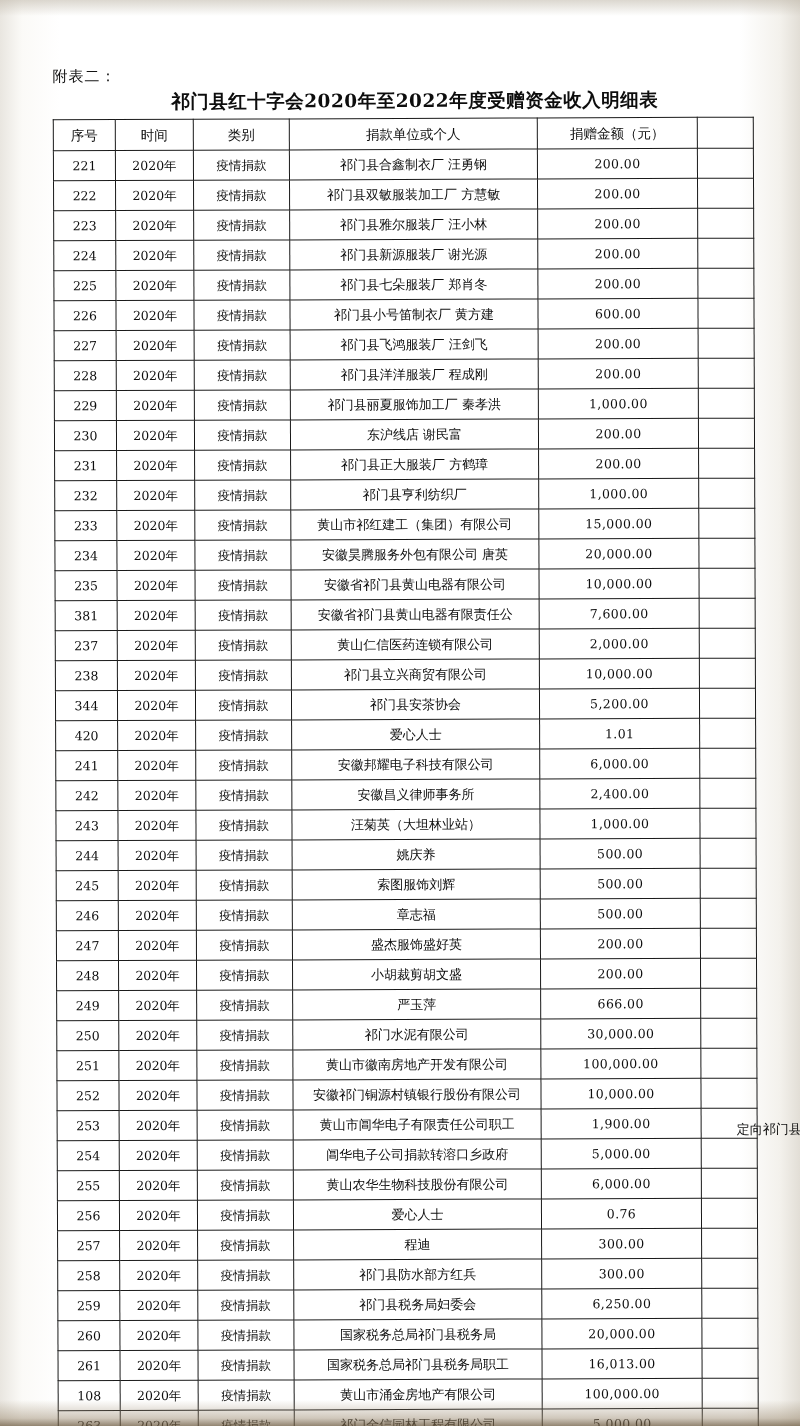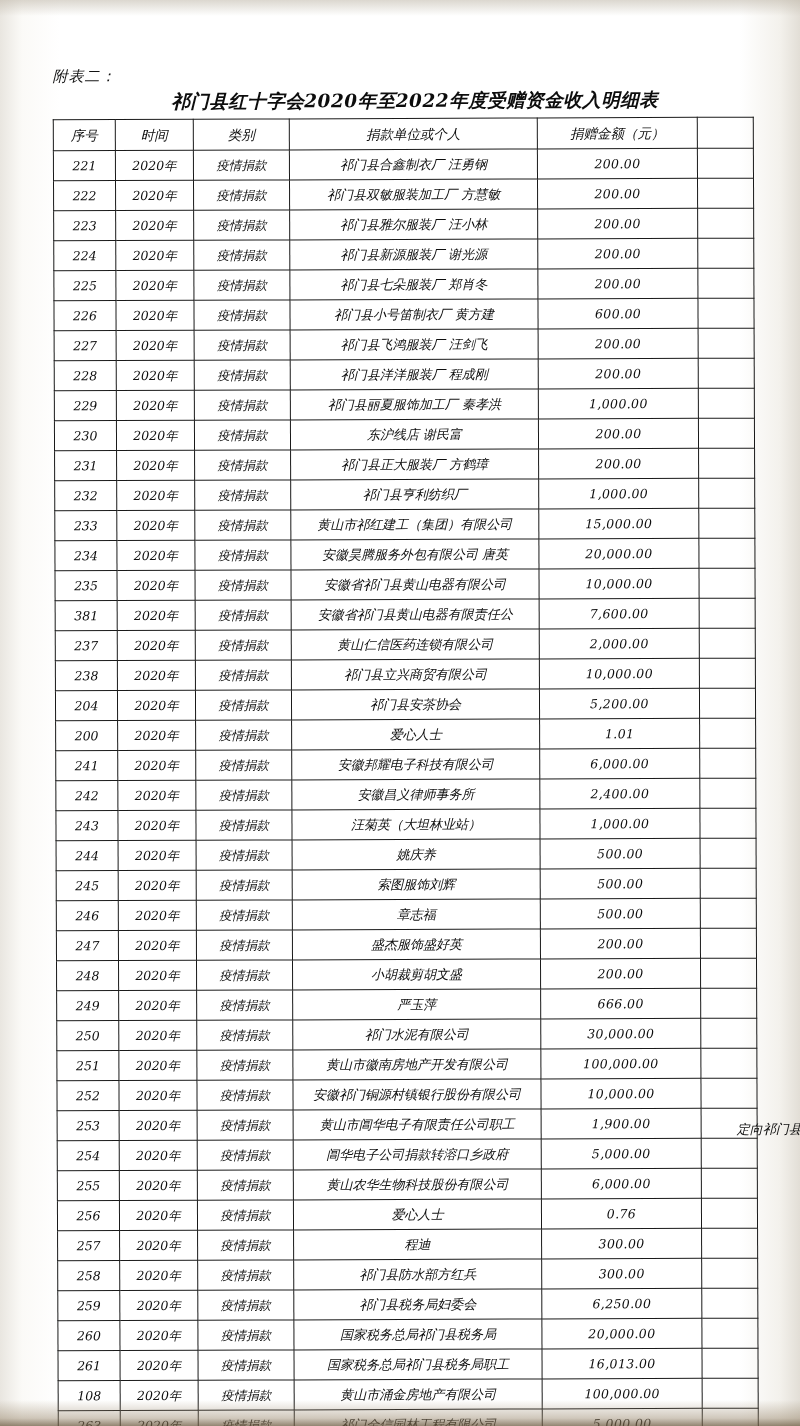--- a/index.html
+++ b/index.html
@@ -14,21 +14,20 @@
     font-family: "DejaVu Serif", "Liberation Serif", serif;
     overflow: hidden;
   }
   
   .page {
     position: absolute;
     inset: 0;
     background:
       linear-gradient(90deg, #e9e6e0 0px, #fbfaf7 22px, #ffffff 60px, #ffffff 740px, #f3f1ec 780px, #e2ded6 800px),
       #fdfdfb;
-    font-style: italic;
   }
   .page::after {
     content: "";
     position: absolute;
     left: 0; right: 0; bottom: 0;
     height: 26px;
     background: linear-gradient(180deg, rgba(200,190,175,0.0) 0%, rgba(150,132,105,0.45) 70%, rgba(110,92,66,0.75) 100%);
     pointer-events: none;
   }
   .page::before {
@@ -293,29 +292,29 @@
             </tr>
             <tr>
               <td class="idx">238</td>
               <td class="time">2020年</td>
               <td class="cat">疫情捐款</td>
               <td class="donor">祁门县立兴商贸有限公司</td>
               <td class="amt">10,000.00</td>
               <td class="note"></td>
             </tr>
             <tr>
-              <td class="idx">204</td>
+              <td class="idx">344</td>
               <td class="time">2020年</td>
               <td class="cat">疫情捐款</td>
               <td class="donor">祁门县安茶协会</td>
               <td class="amt">5,200.00</td>
               <td class="note"></td>
             </tr>
             <tr>
-              <td class="idx">200</td>
+              <td class="idx">420</td>
               <td class="time">2020年</td>
               <td class="cat">疫情捐款</td>
               <td class="donor">爱心人士</td>
               <td class="amt">1.01</td>
               <td class="note"></td>
             </tr>
             <tr>
               <td class="idx">241</td>
               <td class="time">2020年</td>
               <td class="cat">疫情捐款</td>

